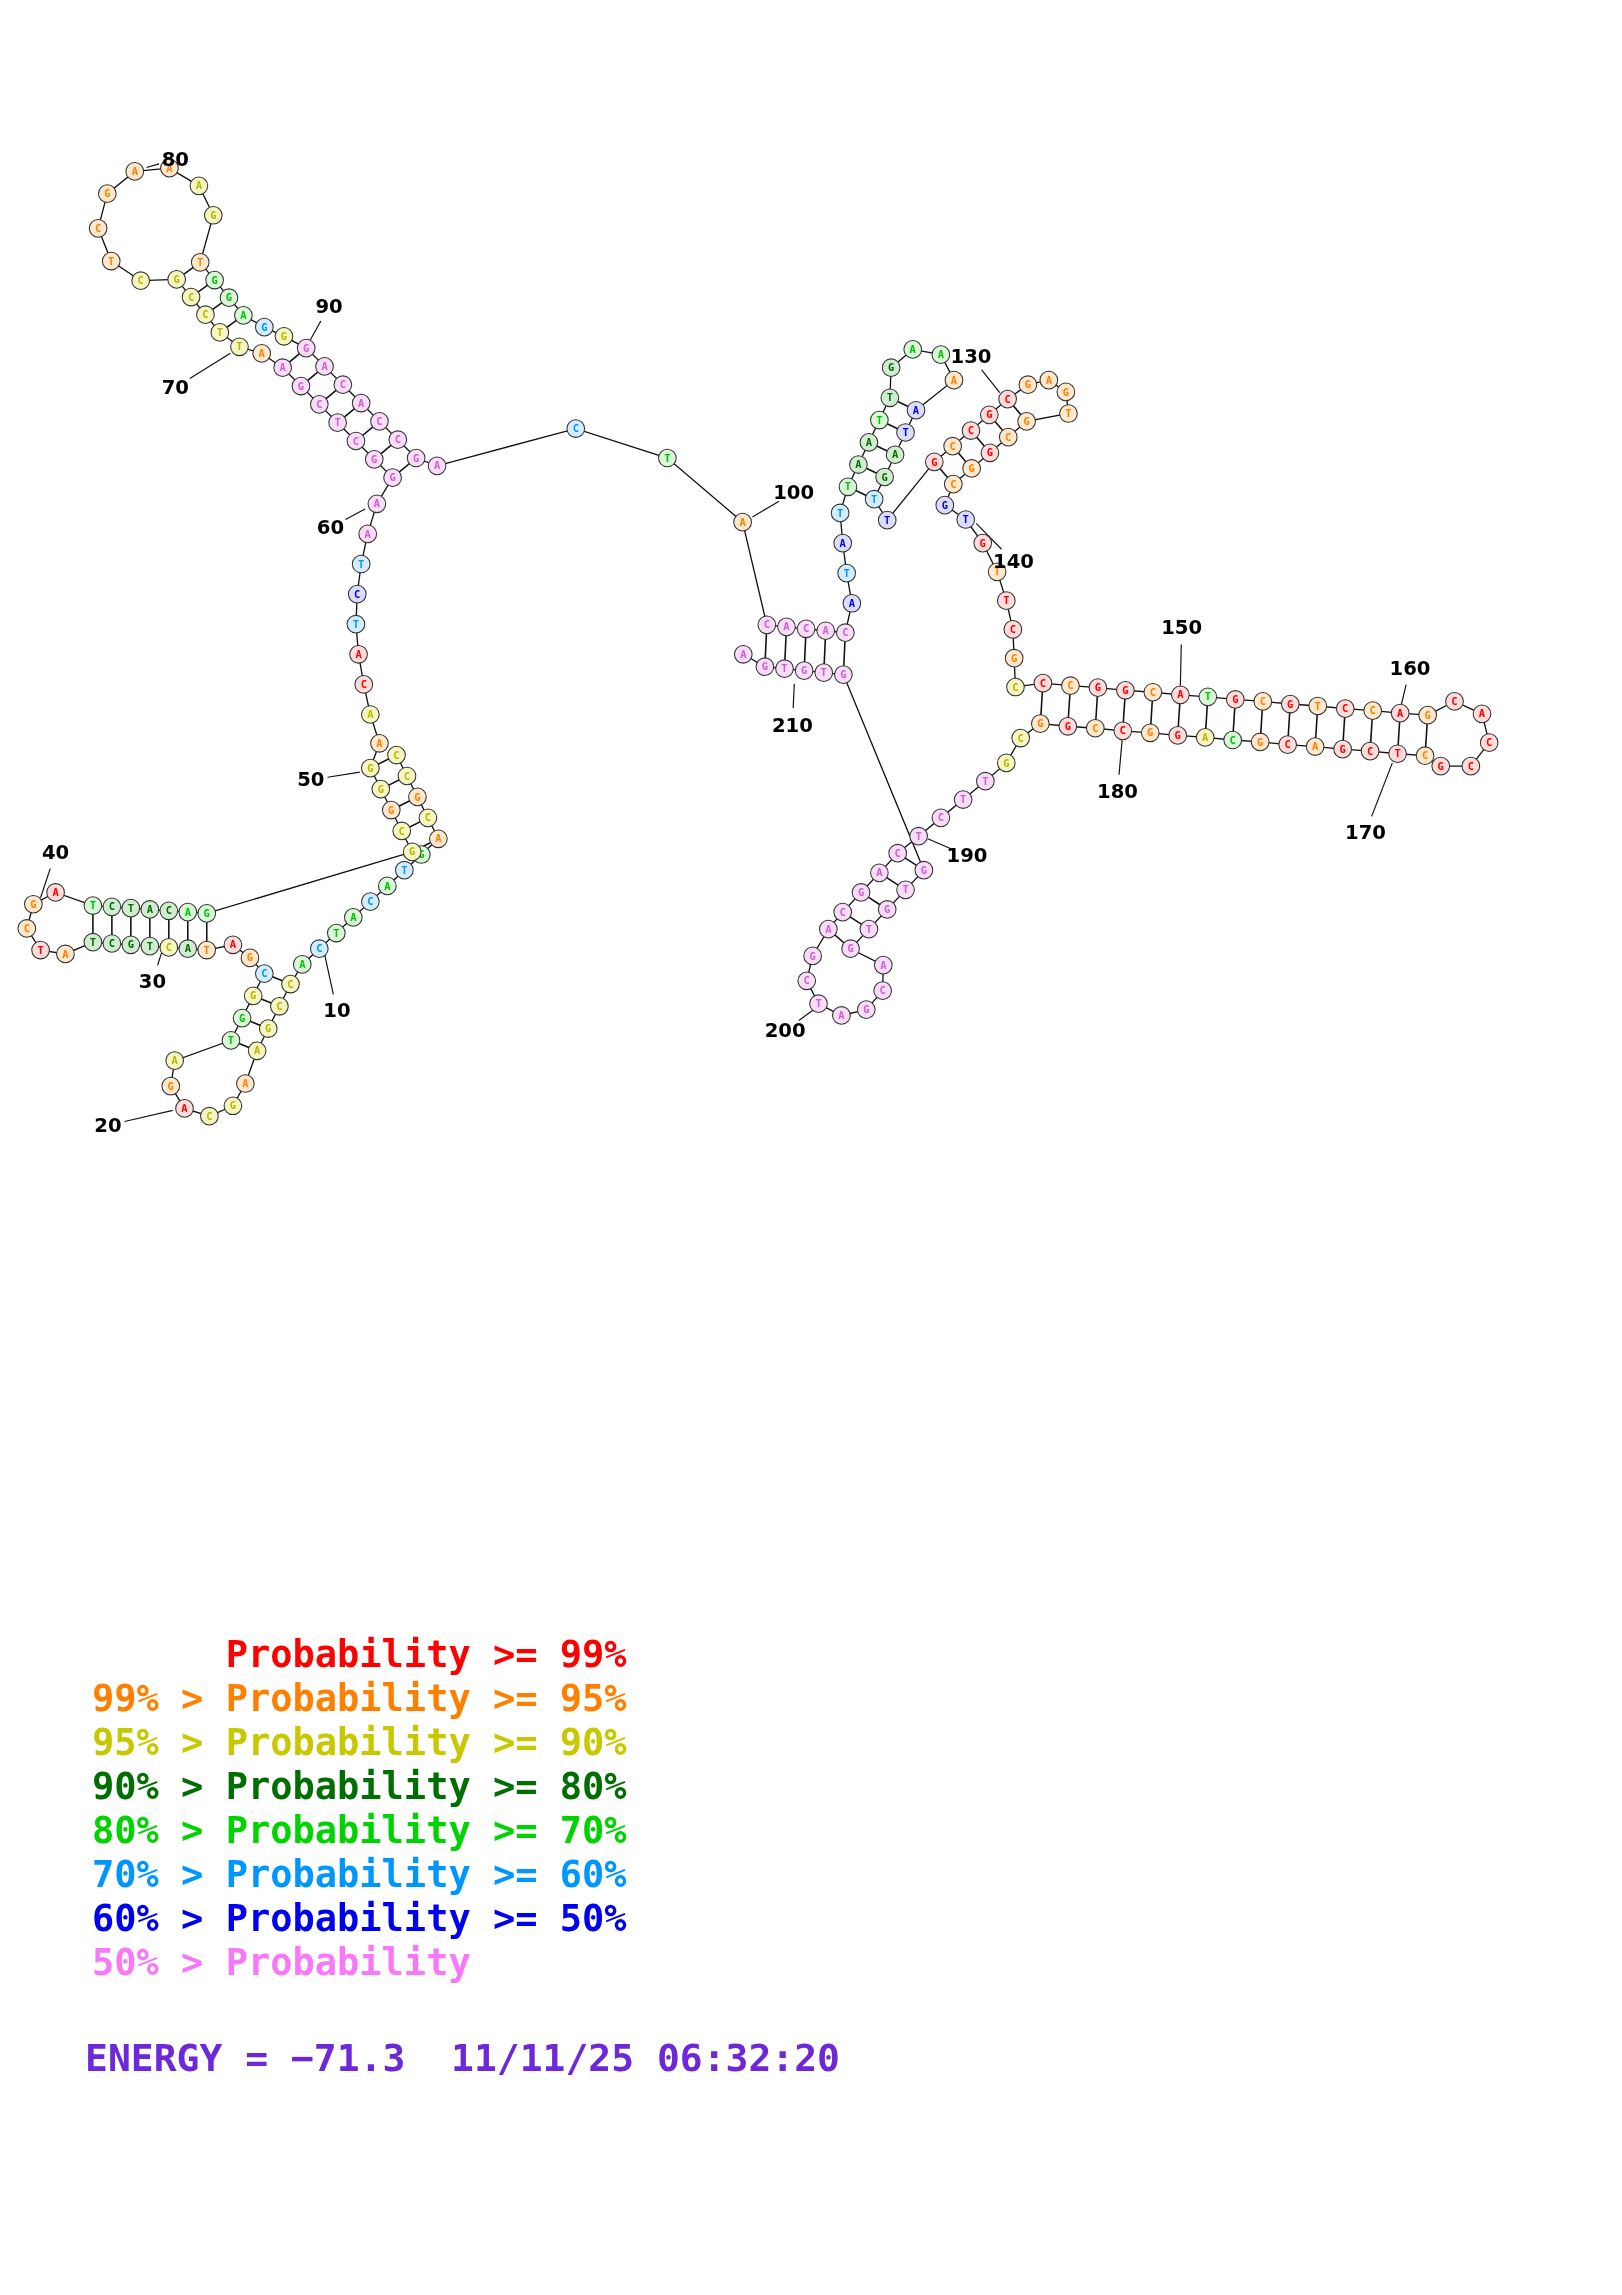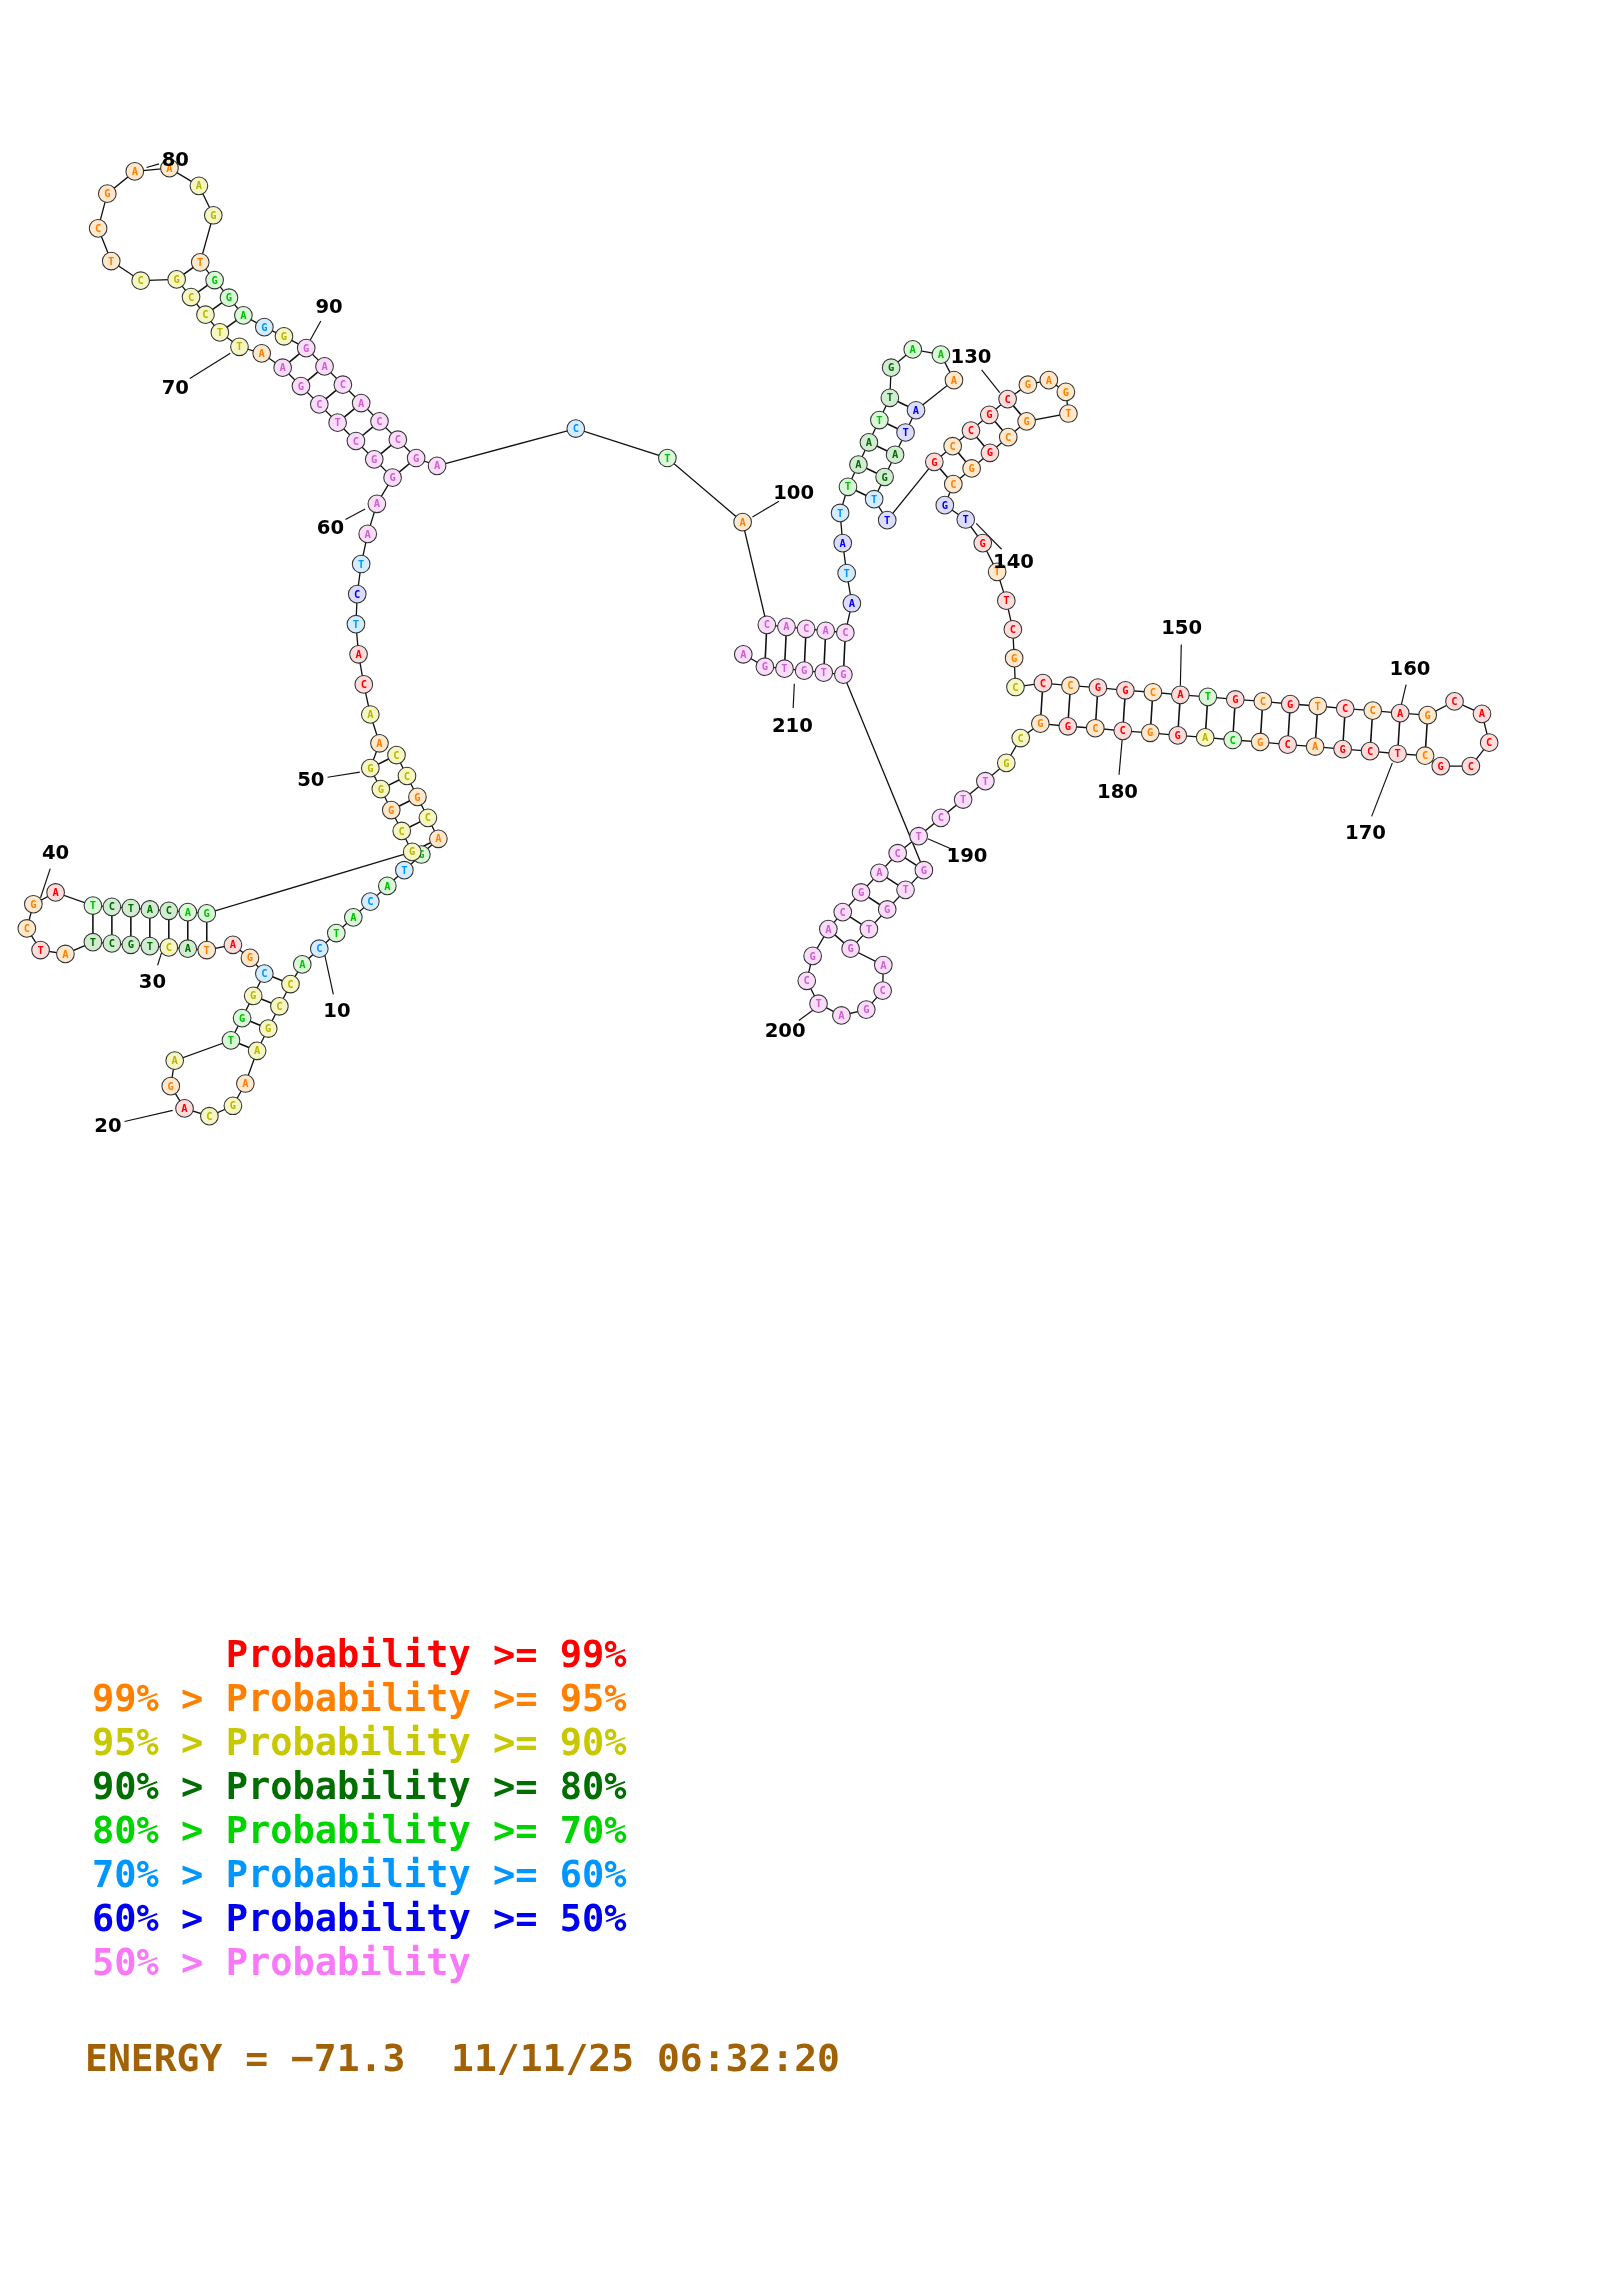--- a/index.html
+++ b/index.html
@@ -3,21 +3,21 @@
 <meta charset="utf-8">
 <style>
   html,body{margin:0;padding:0;background:#ffffff;}
   .stage{position:relative;width:1622px;height:2295px;background:#ffffff;overflow:hidden;
          font-family:"DejaVu Sans",sans-serif;}
   .plot-svg{position:absolute;left:0;top:0;}
   .legend{position:absolute;left:92px;top:1633px;white-space:pre;
           font-family:"DejaVu Sans Mono","Liberation Mono",monospace;
           font-weight:bold;font-size:37px;line-height:44px;}
   .legend-row{white-space:pre;}
-  .energy{position:absolute;left:85px;top:2036px;color:#a16207;white-space:pre;
+  .energy{position:absolute;left:85px;top:2036px;color:#6d28d9;white-space:pre;
           font-family:"DejaVu Sans Mono","Liberation Mono",monospace;
           font-weight:bold;font-size:38px;text-align:center;}
 </style>
 </head>
 <body>
 
 <div class="stage">
   <svg class="plot-svg" width="1622" height="1622" viewBox="0 0 2479 2479">
       <path d="M 606 1154 L 622 1186 L 638 1218 L 654 1250 L 670 1282 L 644 1306 L 618 1330 L 592 1354 L 566 1378 L 540 1402 L 514 1426 L 488 1450 L 462 1474 L 444 1504 L 427 1538 L 410 1572 L 393 1606 L 375 1656 L 356 1690 L 320 1706 L 282 1694 L 261 1660 L 267 1621 L 353 1590 L 370 1556 L 387 1522 L 404 1488 L 382 1464 L 356 1444 L 316 1452 L 287 1450 L 258 1448 L 229 1446 L 200 1444 L 171 1442 L 142 1440 L 100 1458 L 62 1452 L 41 1419 L 51 1382 L 85 1364 L 142 1384 L 171 1386 L 200 1388 L 229 1390 L 258 1392 L 287 1394 L 316 1396 L 630 1302 L 614 1270 L 598 1238 L 582 1206 L 566 1174 L 580 1136 L 566 1092 L 556 1046 L 548 1000 L 544 954 L 546 908 L 552 862 L 562 816 L 576 770 L 600 730 L 572 702 L 544 674 L 516 646 L 488 618 L 460 590 L 432 562 L 400 540 L 366 530 L 336 508 L 314 481 L 292 454 L 270 427 L 215 429 L 170 399 L 150 349 L 164 296 L 206 262 L 259 257 L 304 284 L 326 329 L 306 401 L 328 428 L 350 455 L 372 482 L 404 500 L 434 514 L 468 532 L 496 560 L 524 588 L 552 616 L 580 644 L 608 672 L 636 700 L 668 712 L 880 655 L 1020 700 L 1135 798 L 1172 955 L 1202 958 L 1232 961 L 1262 964 L 1292 967 L 1302 922 L 1294 876 L 1288 830 L 1284 784 L 1296 744 L 1312 710 L 1328 676 L 1344 642 L 1360 608 L 1362 562 L 1395 534 L 1438 542 L 1458 581 L 1400 627 L 1384 661 L 1368 695 L 1352 729 L 1336 763 L 1356 795 L 1428 706 L 1456 682 L 1484 658 L 1512 634 L 1540 610 L 1571 588 L 1603 581 L 1629 599 L 1633 632 L 1569 644 L 1541 668 L 1513 692 L 1485 716 L 1457 740 L 1444 772 L 1476 794 L 1502 830 L 1524 874 L 1538 918 L 1548 962 L 1550 1006 L 1552 1050 L 1594 1044 L 1636 1048 L 1678 1051 L 1720 1055 L 1762 1058 L 1804 1062 L 1846 1065 L 1888 1069 L 1930 1072 L 1972 1076 L 2014 1079 L 2056 1083 L 2098 1086 L 2140 1090 L 2182 1093 L 2223 1072 L 2265 1091 L 2276 1135 L 2248 1171 L 2202 1171 L 2178 1155 L 2136 1152 L 2094 1148 L 2052 1145 L 2010 1141 L 1968 1138 L 1926 1134 L 1884 1131 L 1842 1127 L 1800 1124 L 1758 1120 L 1716 1117 L 1674 1113 L 1632 1110 L 1590 1106 L 1560 1128 L 1538 1166 L 1506 1194 L 1472 1222 L 1438 1250 L 1404 1278 L 1372 1304 L 1344 1334 L 1316 1364 L 1288 1394 L 1266 1420 L 1242 1461 L 1233 1499 L 1251 1534 L 1286 1552 L 1324 1543 L 1349 1514 L 1350 1475 L 1300 1450 L 1328 1420 L 1356 1390 L 1384 1360 L 1412 1330 L 1289 1031 L 1259 1028 L 1229 1025 L 1199 1022 L 1169 1019 L 1136 1000" fill="none" stroke="#111" stroke-width="2"></path>
       <line x1="606" y1="1154" x2="566" y2="1174" stroke="#111" stroke-width="2.4"></line>

